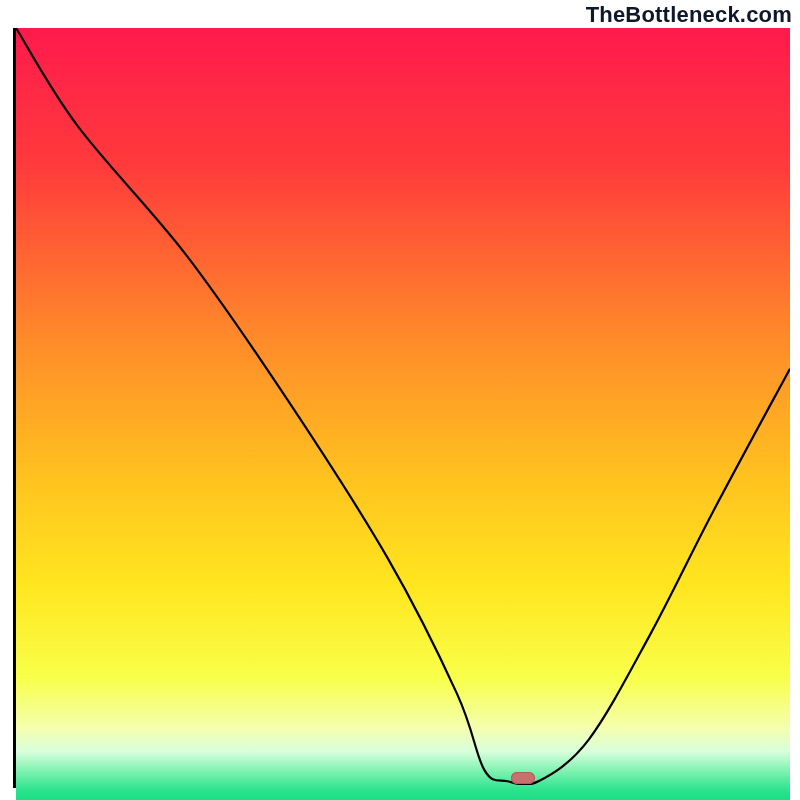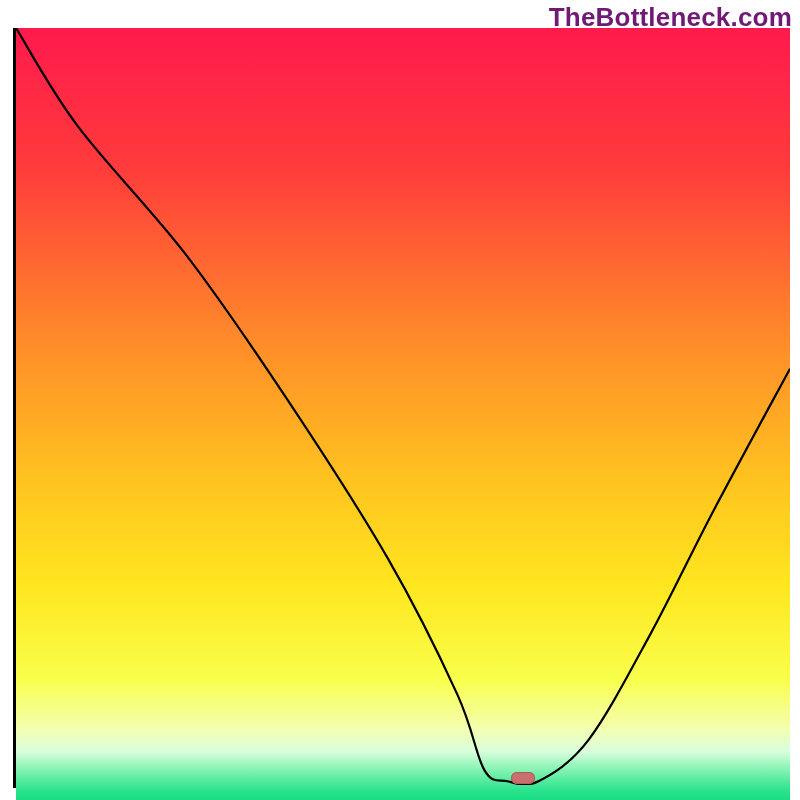--- a/index.html
+++ b/index.html
@@ -13,23 +13,23 @@
   }
   .frame {
     position: relative;
     width: 800px;
     height: 800px;
   }
   .watermark {
     position: absolute;
     top: 2px;
     right: 8px;
-    font-size: 26px;
+    font-size: 22px;
     font-weight: 600;
-    color: #701a75;
+    color: #0f172a;
     letter-spacing: 0.2px;
   }
   .plot {
     position: absolute;
     left: 13px;
     top: 28px;
     width: 777px;
     height: 760px;
     border-left: 3px solid #000;
     border-bottom: 3px solid #000;

